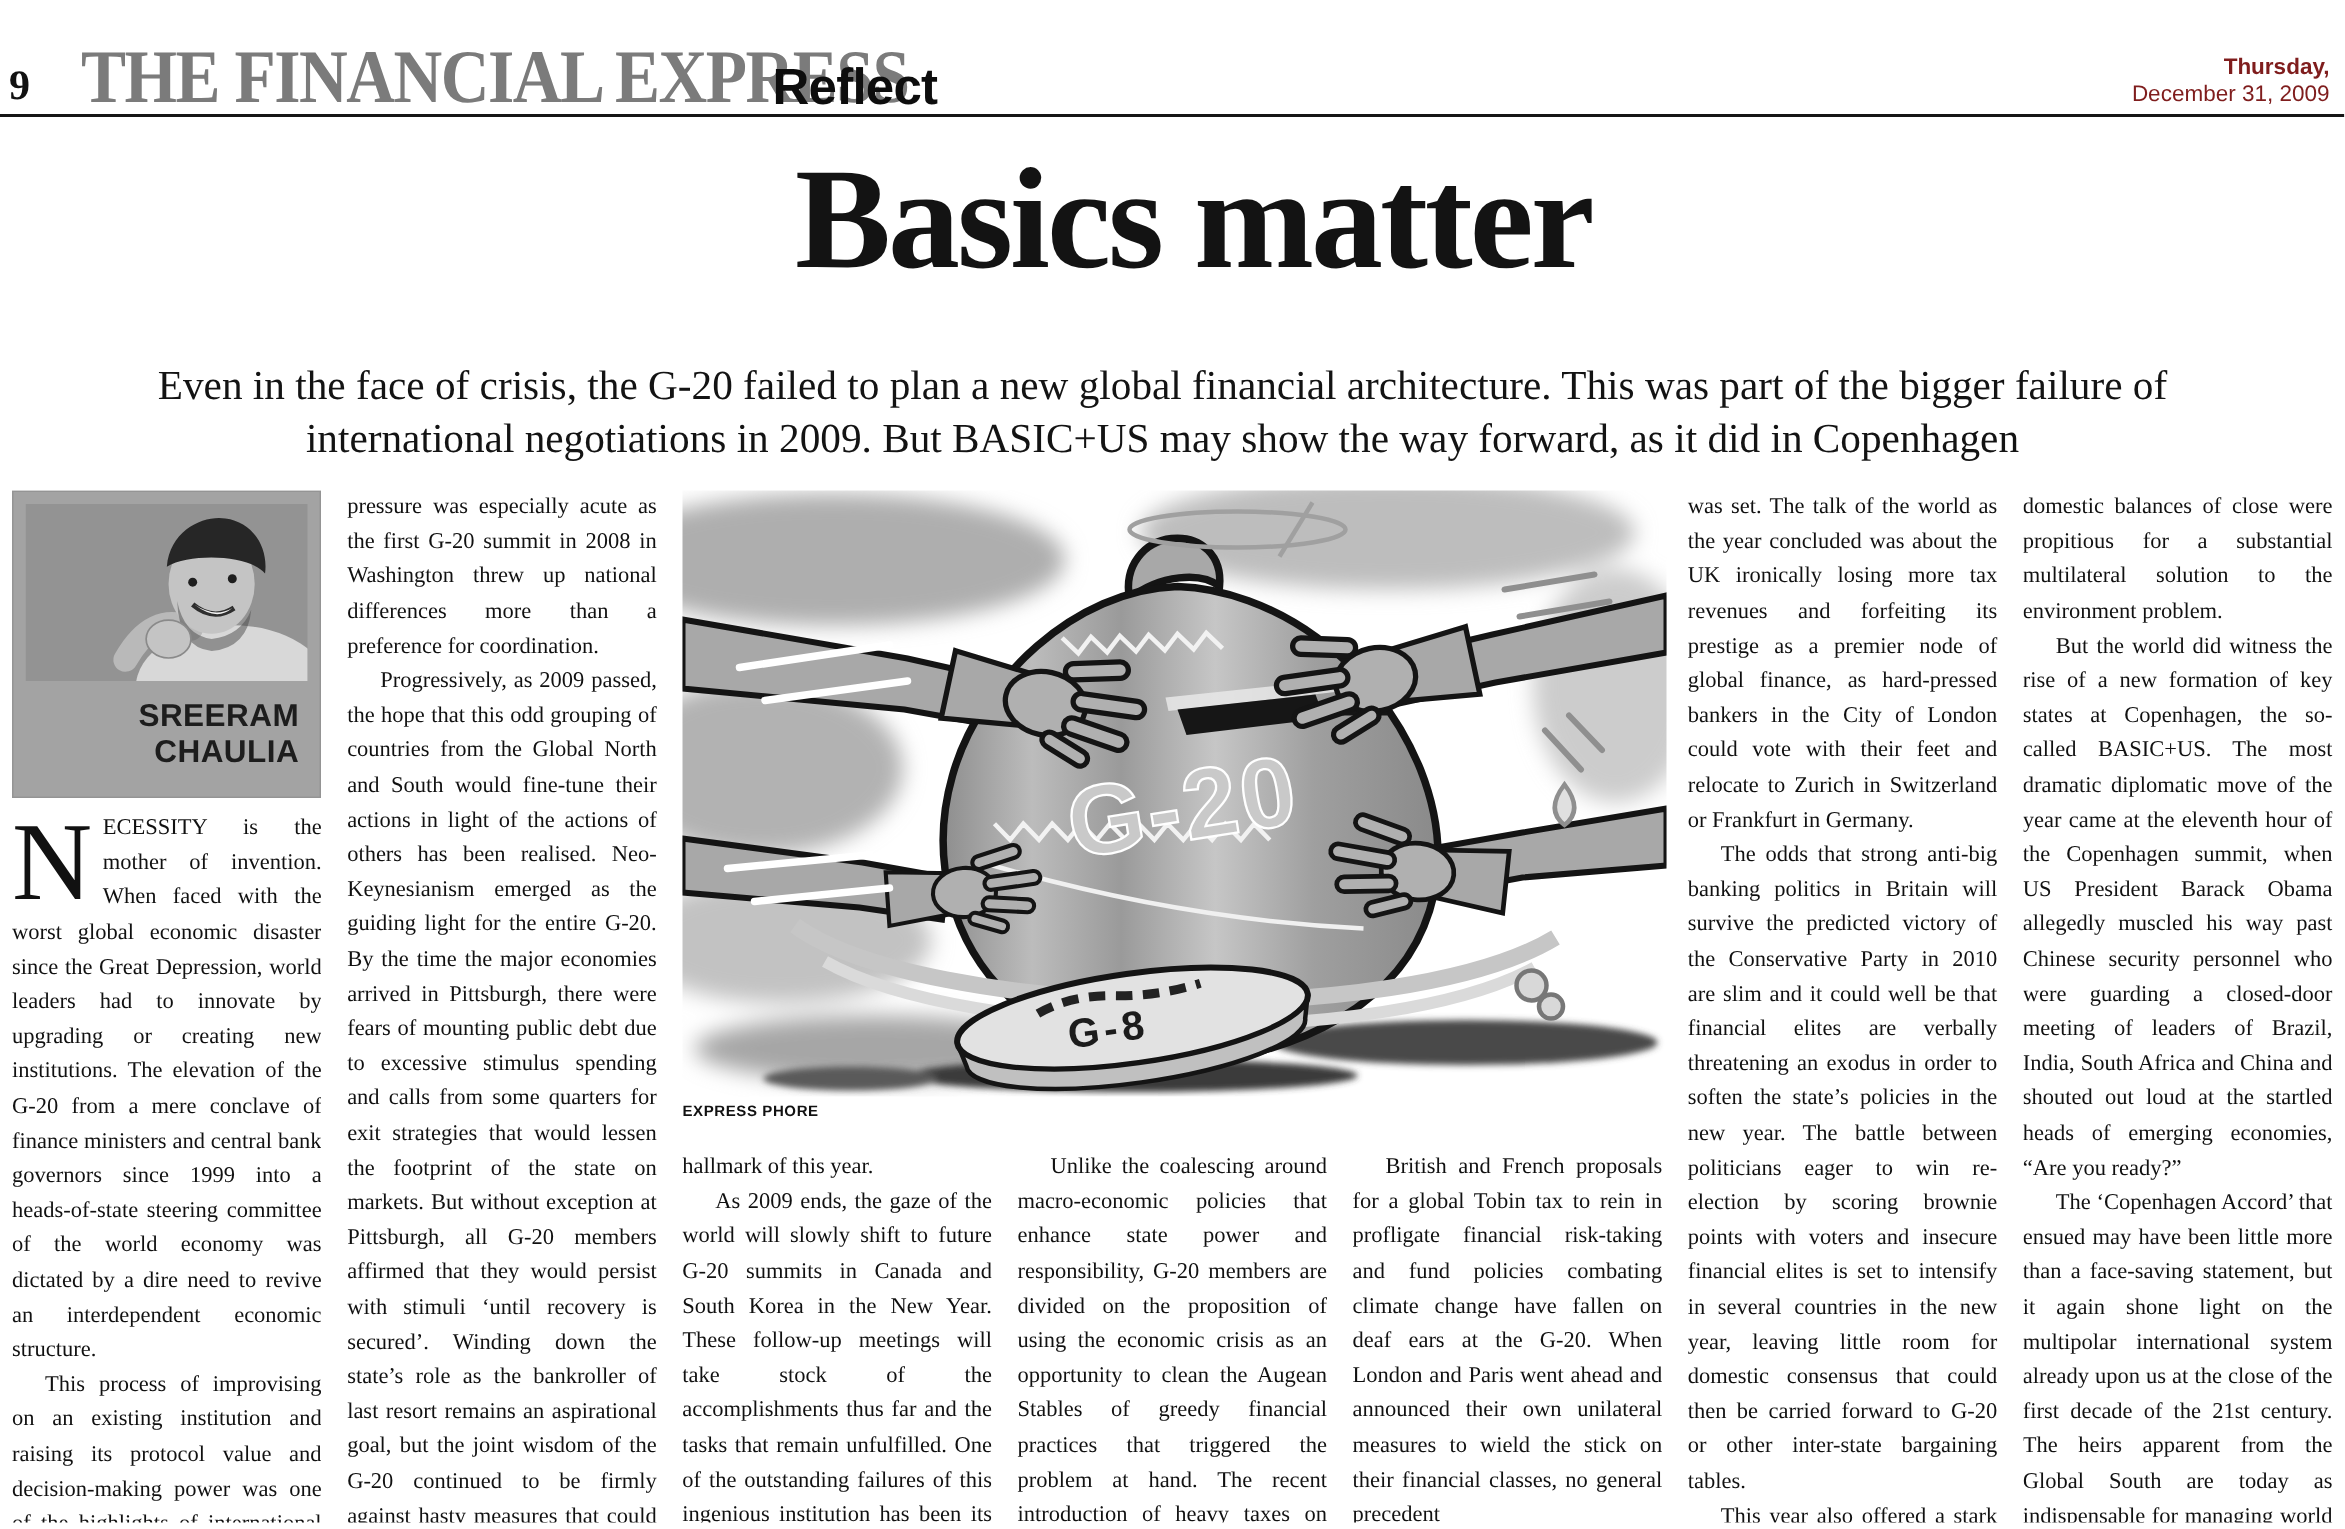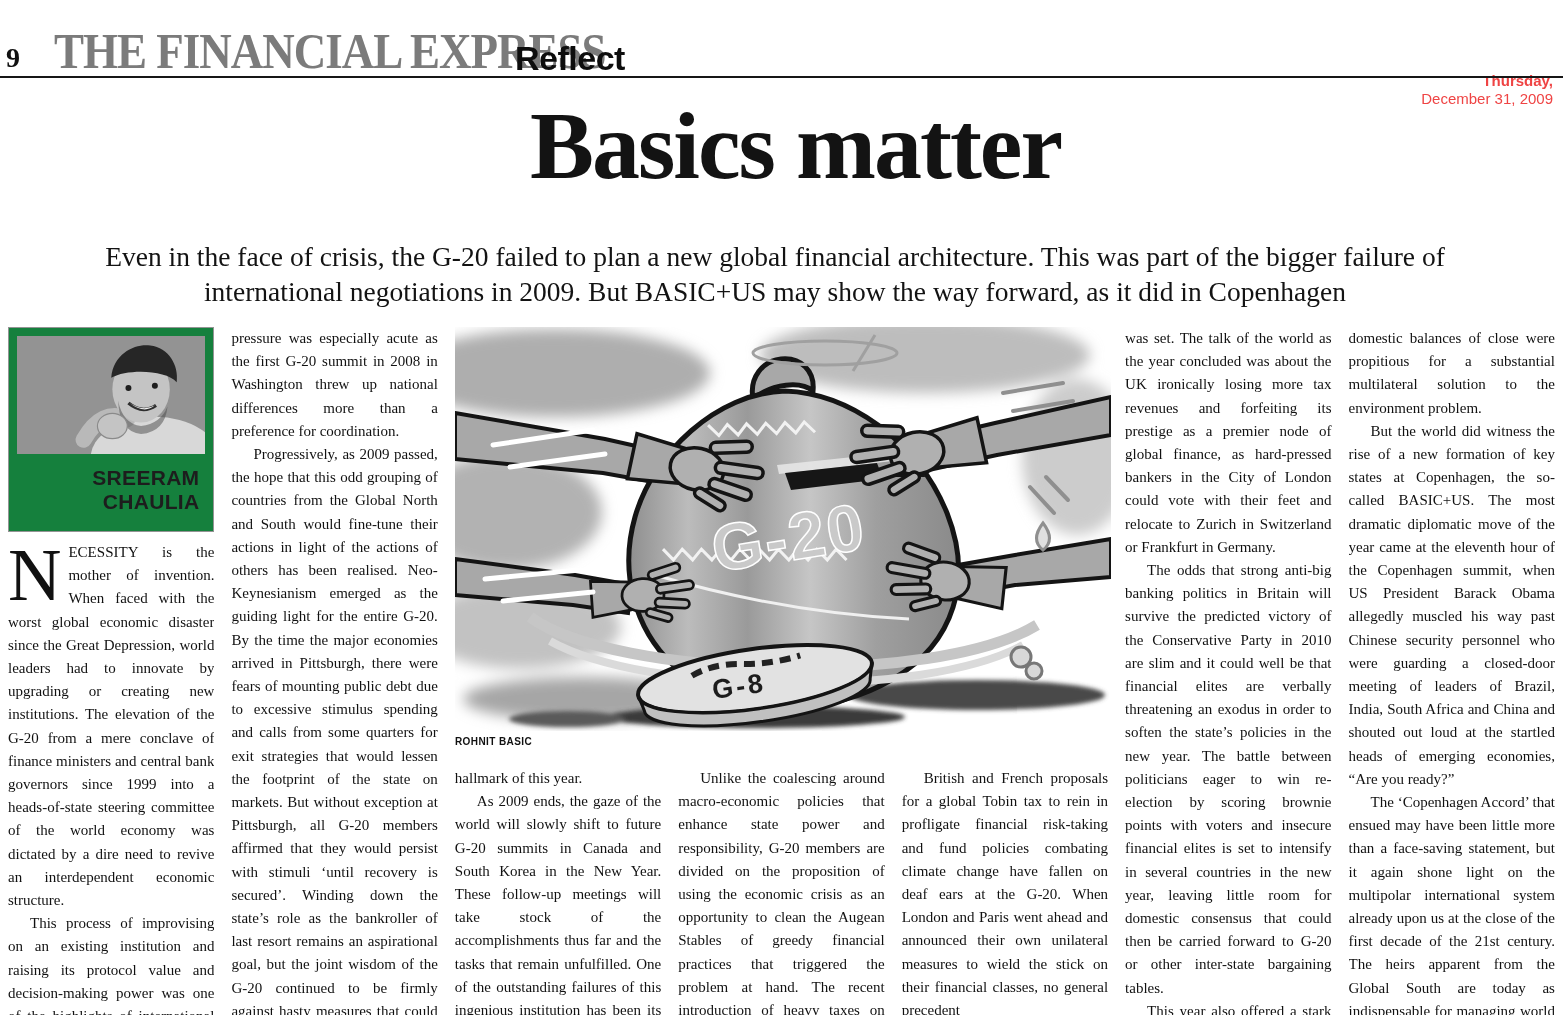--- a/index.html
+++ b/index.html
@@ -6,42 +6,42 @@
   .page { position:relative; width:1563px; height:1019px; background:#ffffff; overflow:hidden;
           font-family:"Liberation Serif", serif; color:#131313; }
 
   
   .pageno   { position:absolute; left:6px;  top:44px; font:bold 28px/1 "Liberation Serif", serif; color:#111; }
   .masthead { position:absolute; left:54px; top:32px; font:bold 45px/1 "Liberation Serif", serif;
               color:#7b7b7b; letter-spacing:-1px; transform:scaleY(1.12); transform-origin:left bottom; white-space:nowrap; }
   .section  { position:absolute; left:515px; top:41px; font:bold 34px/1 "Liberation Sans", sans-serif;
               color:#0d0d0d; letter-spacing:-0.5px; }
   .dateblock{ position:absolute; right:10px; top:36px; text-align:right;
-              font:15px/18px "Liberation Sans", sans-serif; color:#ef4444;margin-top:36px; }
+              font:15px/18px "Liberation Sans", sans-serif; color:#7f1d1d; }
   .dateblock .b { font-weight:bold; }
   .toprule  { position:absolute; left:0; right:0; top:76px; height:2px; background:#161616; }
 
   
   .headline { position:absolute; left:0; right:0; top:96px; margin:0; text-align:center;
               font:bold 96px/1.05 "Liberation Serif", serif; color:#131313; letter-spacing:-2px;padding-left:28px; }
   .subhead  { position:absolute; left:0; right:13px; top:239px; text-align:center;
               font:400 27.5px/35px "Liberation Serif", serif; color:#131313; }
 
   
   .content { position:absolute; left:8px; right:8px; top:327px; height:688px; display:flex; gap:17px; }
   .col { flex:1 1 0; min-width:0; overflow:hidden; text-align:justify;
          font:15px/23.2px "Liberation Serif", serif; color:#111; }
   .col p { margin:0; text-indent:22px; }
   .col p.cont { text-indent:0; }
   .col.under { padding-top:440px; }
 
   .dropcap { float:left; font:400 74px/58px "Liberation Serif", serif; padding:5px 7px 0 0; color:#111; }
 
   
-  .authorbox { box-sizing:border-box; width:100%; height:205px; background:#15803d;
+  .authorbox { box-sizing:border-box; width:100%; height:205px; background:#a3a3a3;
                border:1px solid #949494; padding:8px; margin-bottom:9px; }
   .authorbox svg { width:100%; height:118px; display:block; }
   .authorname { text-align:right; font:bold 21px/24px "Liberation Sans", sans-serif;
                 color:#1d1d1d; padding:12px 6px 0 0; letter-spacing:0.3px; }
 
   
   .cartoon { position:absolute; left:455px; top:327px; width:656px; height:436px; margin:0; }
   .cartoon svg { width:656px; height:404px; display:block; }
   .cartoon figcaption { font:bold 10px/12px "Liberation Sans", sans-serif; letter-spacing:0.4px;
                         color:#111; margin-top:5px; }
@@ -217,16 +217,16 @@
           <line x1="558" y1="84" x2="618" y2="74"></line>
         <line x1="575" y1="160" x2="599" y2="186"></line>
           <line x1="591" y1="150" x2="613" y2="173"></line>
       </g>
       <ellipse cx="370" cy="26" rx="72" ry="12" fill="none" stroke="#a0a0a0" stroke-width="3"></ellipse>
       <line x1="420" y1="8" x2="398" y2="44" stroke="#a0a0a0" stroke-width="3"></line>
       <path d="M 588 196 q 13 17 0 27 q -13 -10 0 -27 Z" fill="#e0e0e0" stroke="#8f8f8f" stroke-width="3"></path>
       <circle cx="566" cy="330" r="10" fill="#d8d8d8" stroke="#777777" stroke-width="3"></circle>
       <circle cx="579" cy="344" r="8" fill="#d8d8d8" stroke="#777777" stroke-width="3"></circle>
     </svg>
-    <figcaption>ROHNIT BASIC</figcaption>
+    <figcaption>EXPRESS PHORE</figcaption>
   </figure>
 
 </div>
 
 </body></html>

